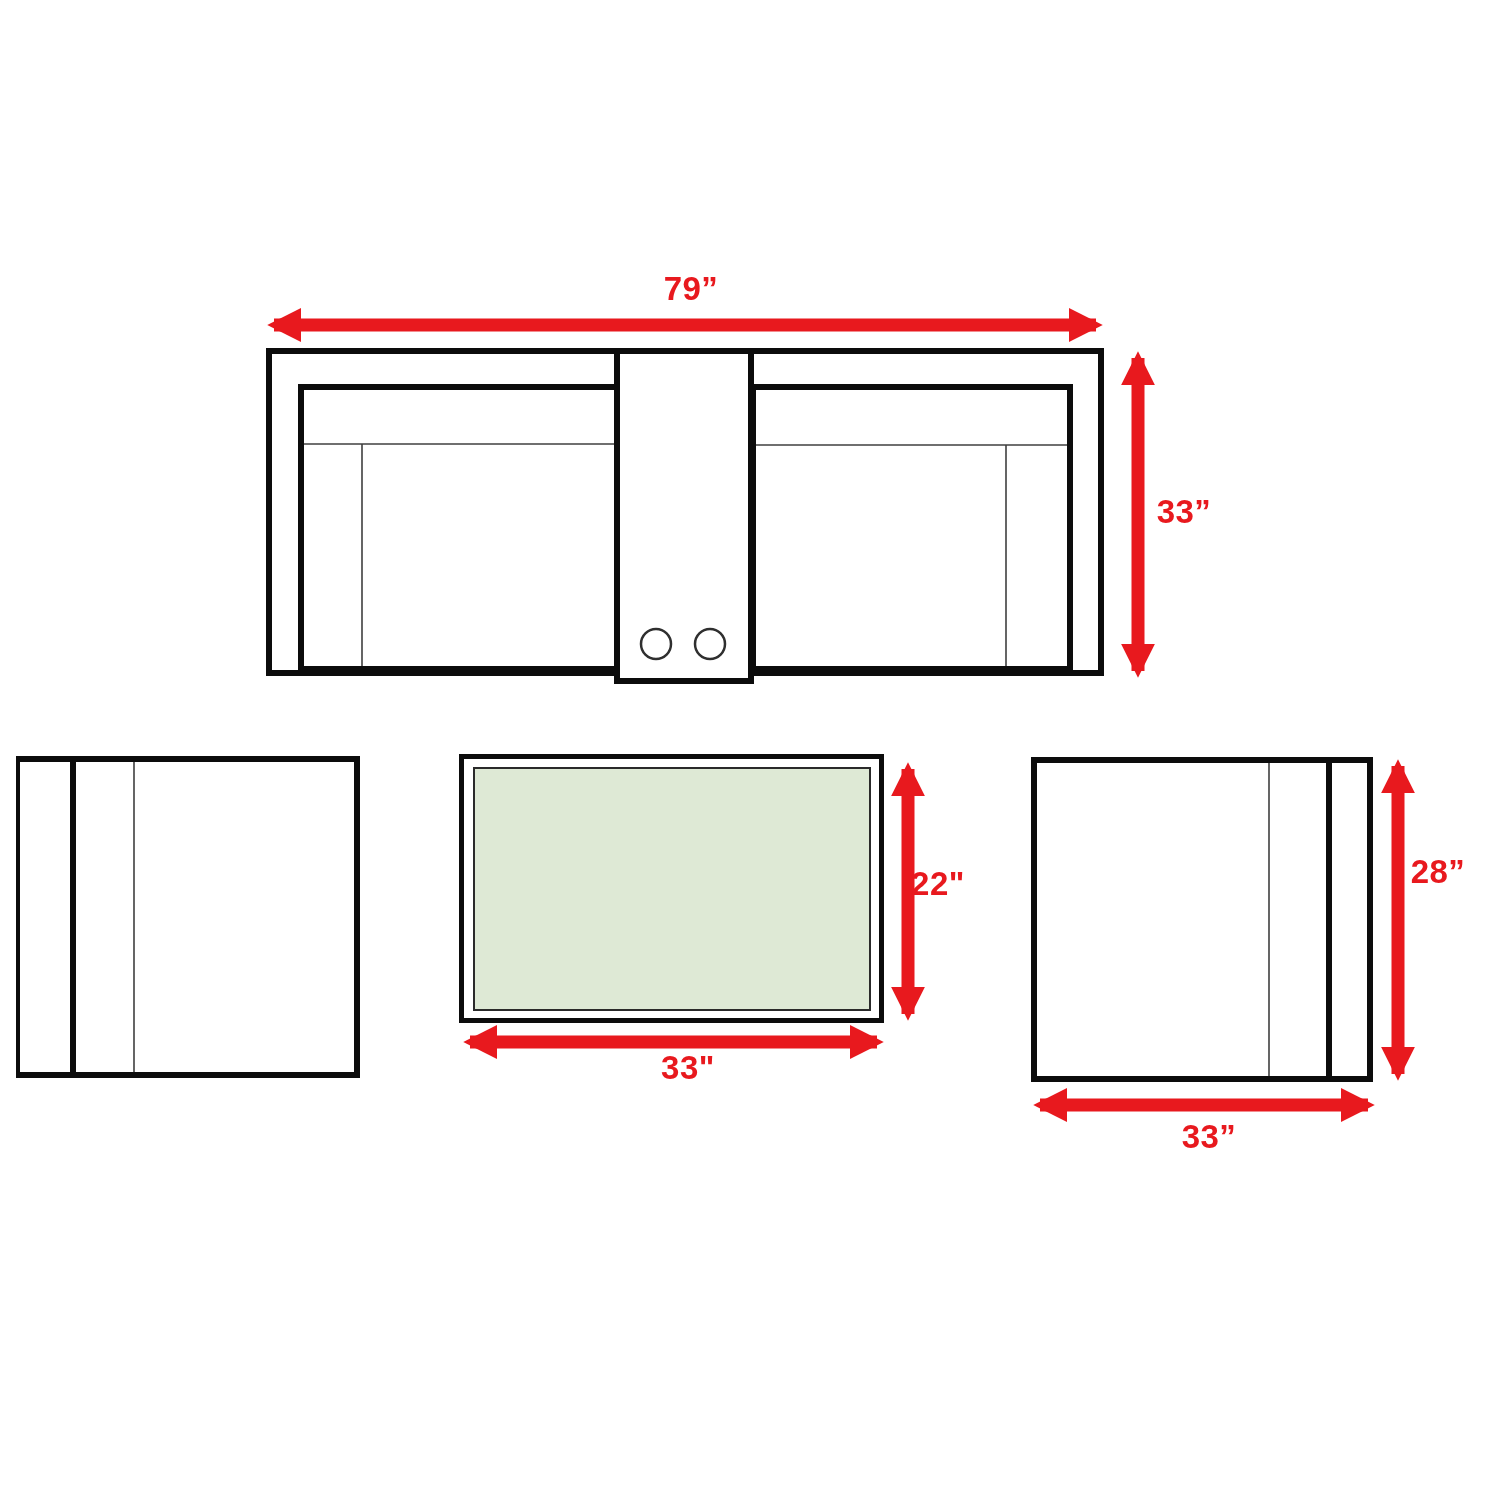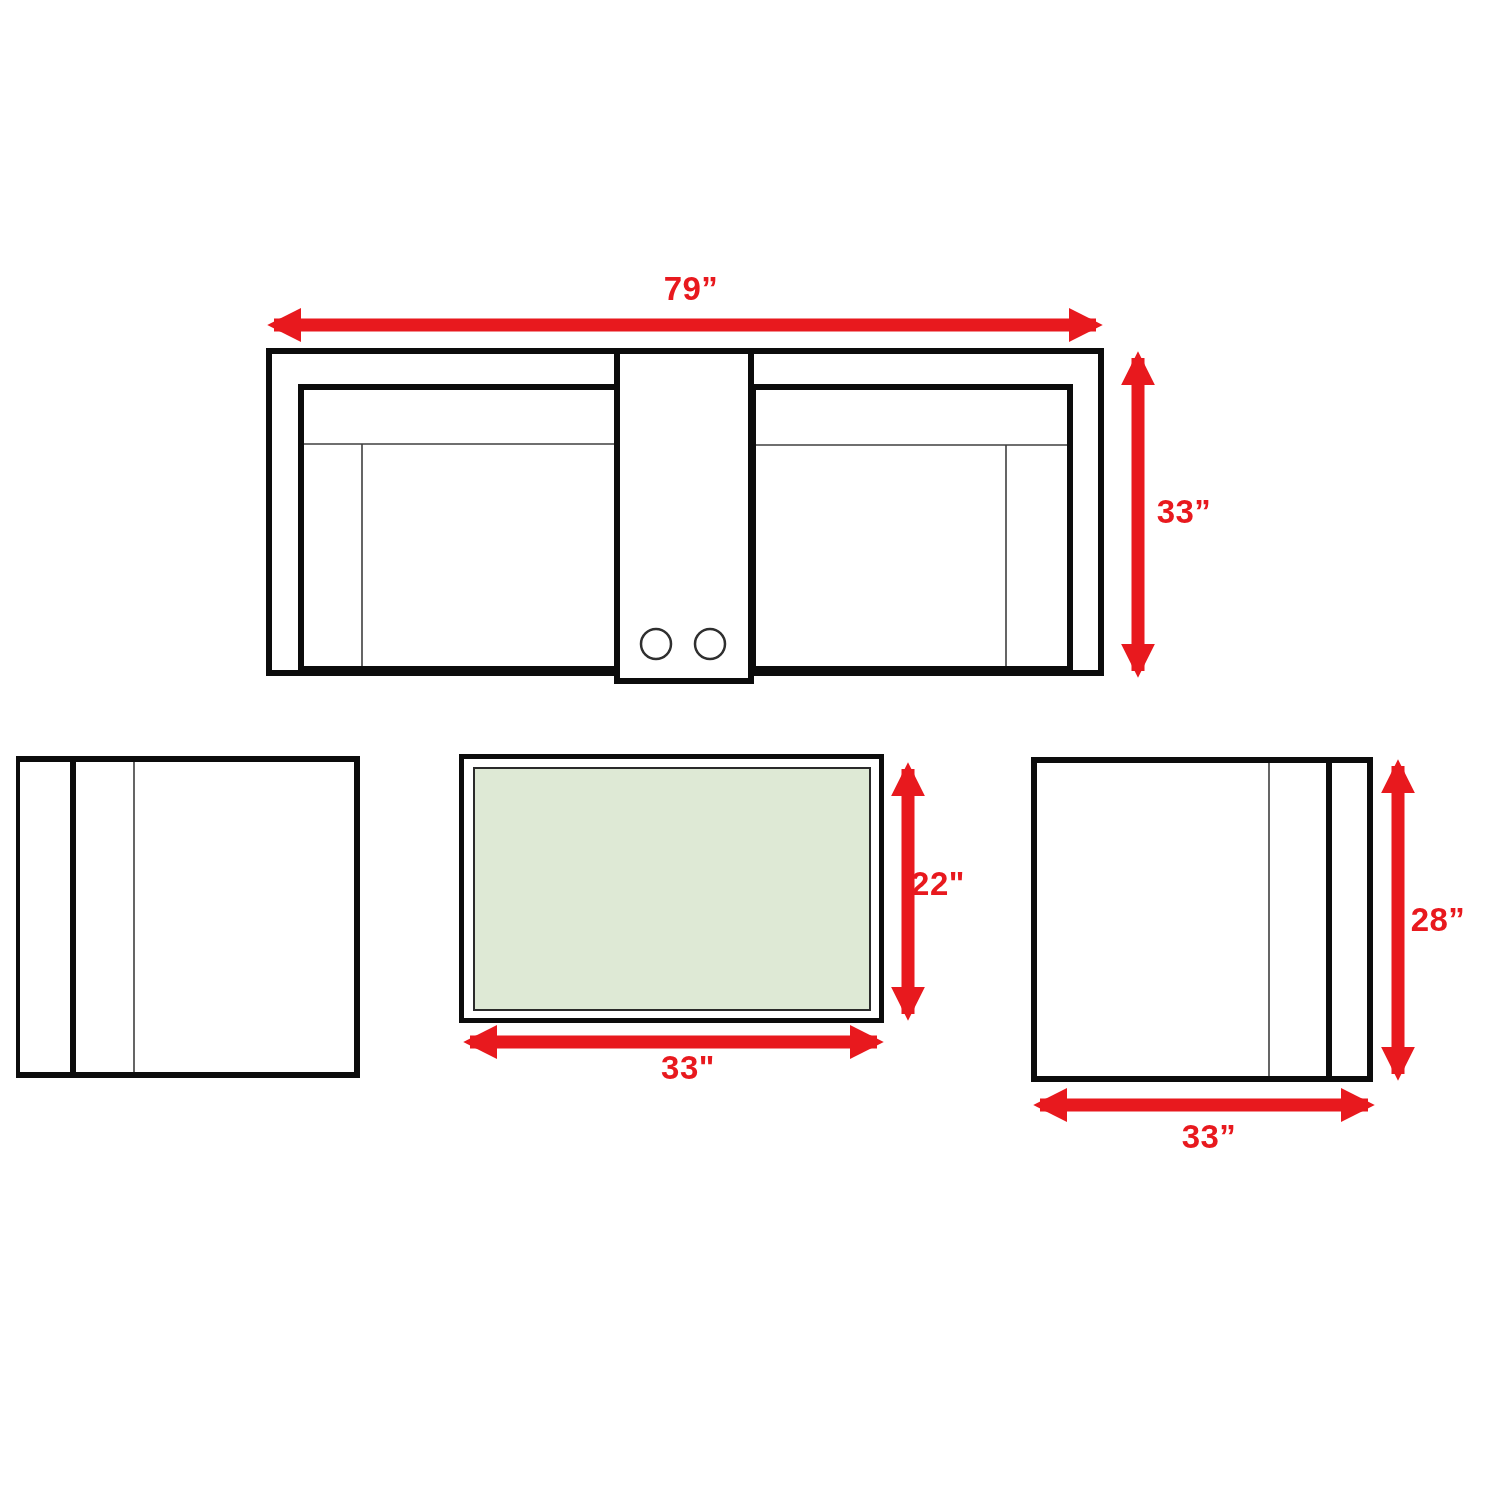--- a/index.html
+++ b/index.html
@@ -122,17 +122,17 @@
   </svg>
 
   <div class="dim-label" style="left:675px; top:289px;">79”</div>
 
   <div class="dim-label" style="left:1168px; top:512px;">33”</div>
 
   <div class="dim-label" style="left:922px; top:884px;">22"</div>
 
   <div class="dim-label" style="left:672px; top:1068px;">33"</div>
 
-  <div class="dim-label" style="left:1422px; top:920px;">28”</div>
+  <div class="dim-label" style="left:1422px; top:872px;">28”</div>
 
   <div class="dim-label" style="left:1193px; top:1137px;">33”</div>
 
 </div>
 
 </body></html>

